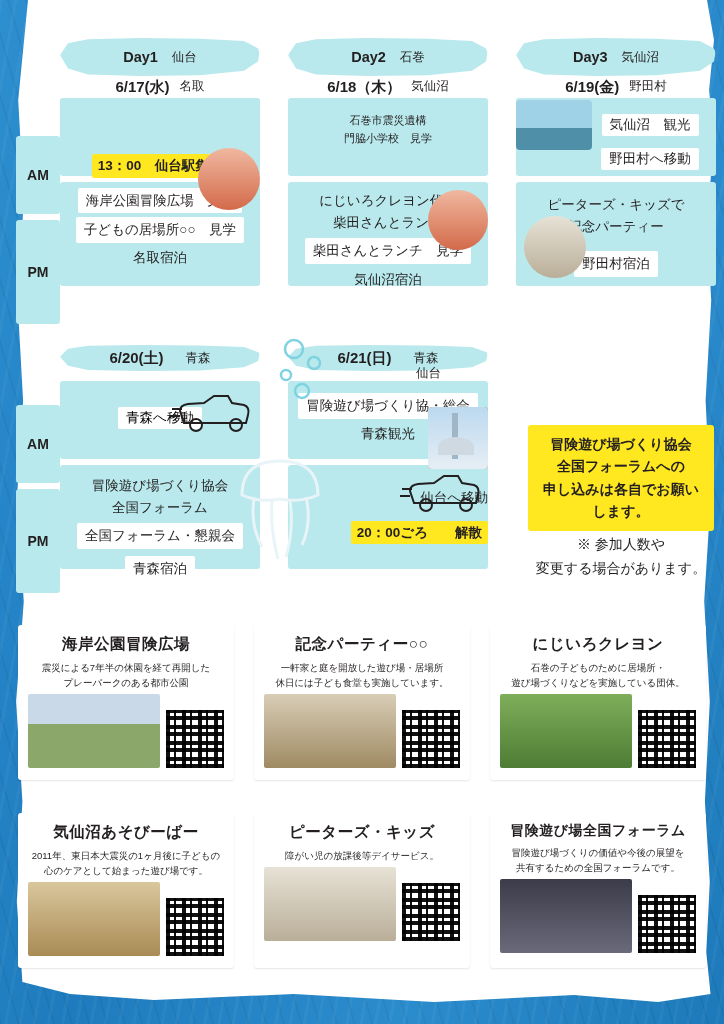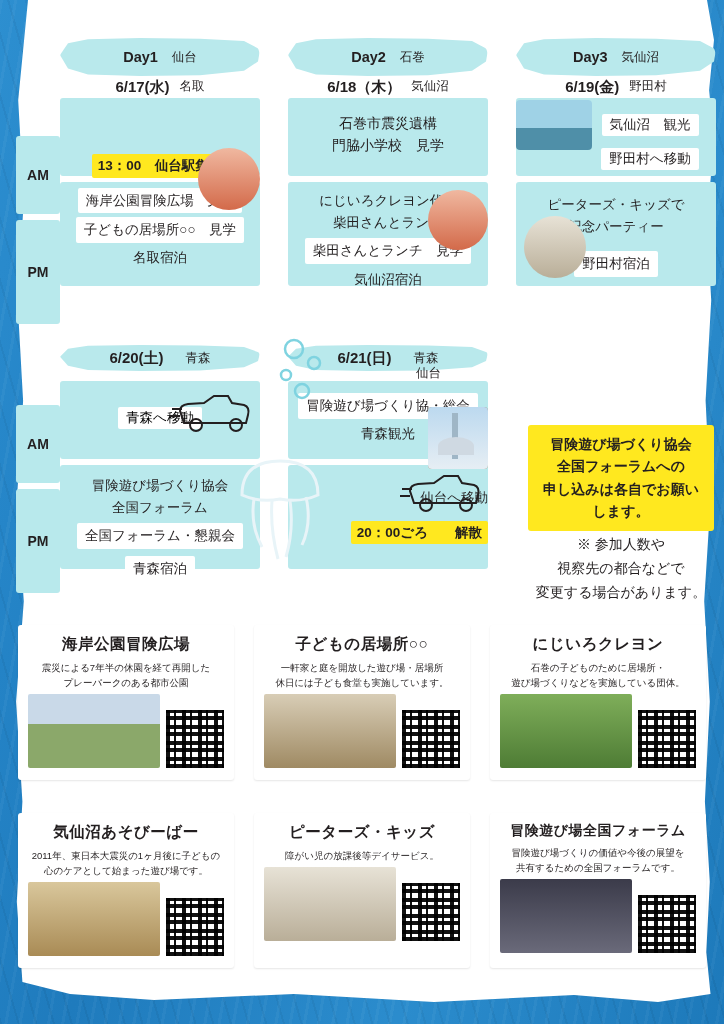--- a/index.html
+++ b/index.html
@@ -183,21 +183,21 @@
       <div class="hdr-pill"></div>
       <div style="position:absolute;top:0;left:0;width:200px;height:38px;display:flex;align-items:center;justify-content:center;gap:14px;">
         <span style="font-weight:bold;font-size:14.5px;color:#231f20;">Day2</span>
         <span style="font-size:12.5px;color:#231f20;">石巻</span>
       </div>
       <div class="hdr-date-row" style="margin-top:2px;">
         <span style="font-weight:bold;font-size:15px;color:#231f20;">6/18（木）</span>
         <span style="font-size:12.5px;color:#231f20;">気仙沼</span>
       </div>
 
-      <div class="cell-box" style="position:absolute;left:0;top:60px;width:200px;height:78px;padding-top:14px;text-align:center;font-size:14px;line-height:1.6;color:#231f20;">
+      <div class="cell-box" style="position:absolute;left:0;top:60px;width:200px;height:78px;padding-top:14px;text-align:center;font-size:11px;line-height:1.6;color:#231f20;">
         <div>石巻市震災遺構</div>
         <div>門脇小学校　見学</div>
       </div>
 
       <div class="cell-box" style="position:absolute;left:0;top:144px;width:200px;height:104px;padding-top:8px;text-align:center;font-size:13.5px;line-height:1.6;color:#231f20;">
         <div>にじいろクレヨン代表</div>
         <div>柴田さんとランチ</div>
         <div style="margin-top:3px;"><span class="wbox">柴田さんとランチ　見学</span></div>
         <div style="margin-top:3px;">気仙沼宿泊</div>
       </div>
@@ -314,21 +314,20 @@
     </div>
 
     <div class="note-yellow" style="left:528px;top:80px;width:186px;">
       <div>冒険遊び場づくり協会</div>
       <div>全国フォーラムへの</div>
       <div>申し込みは各自でお願いします。</div>
     </div>
 
     <div class="note-plain" style="left:528px;top:188px;width:186px;">
       <div>※ 参加人数や</div>
-      <div>視察先の都合などで</div>
       <div>変更する場合があります。</div>
     </div>
 
     <svg class="doodle" style="left:222px;top:96px;" width="120" height="130" viewBox="0 0 120 130">
       <path d="M20 54 Q20 20 58 20 Q96 20 96 54 Q78 62 58 58 Q38 62 20 54 Z" fill="none" stroke="#e8f4f8" stroke-width="3"></path>
       <path d="M32 58 Q28 84 40 106 M50 60 Q48 88 56 118 M68 60 Q72 88 64 116 M84 56 Q90 82 80 104" fill="none" stroke="#e8f4f8" stroke-width="3"></path>
     </svg>
   </div>
 
   <div class="cards">
@@ -341,21 +340,21 @@
       </div>
       <div class="card-media">
         <div class="card-photo p-park"></div>
         <div class="qr">
             <div class="qr-inner"></div>
           </div>
       </div>
     </div>
 
     <div class="card" style="left:236px;top:0px;width:216px;height:155px;">
-      <div class="card-title">子どもの居場所○○</div>
+      <div class="card-title">記念パーティー○○</div>
       <div class="card-desc">
         <div>一軒家と庭を開放した遊び場・居場所</div>
         <div>休日には子ども食堂も実施しています。</div>
       </div>
       <div class="card-media">
         <div class="card-photo p-wood"></div>
         <div class="qr">
             <div class="qr-inner"></div>
           </div>
       </div>

